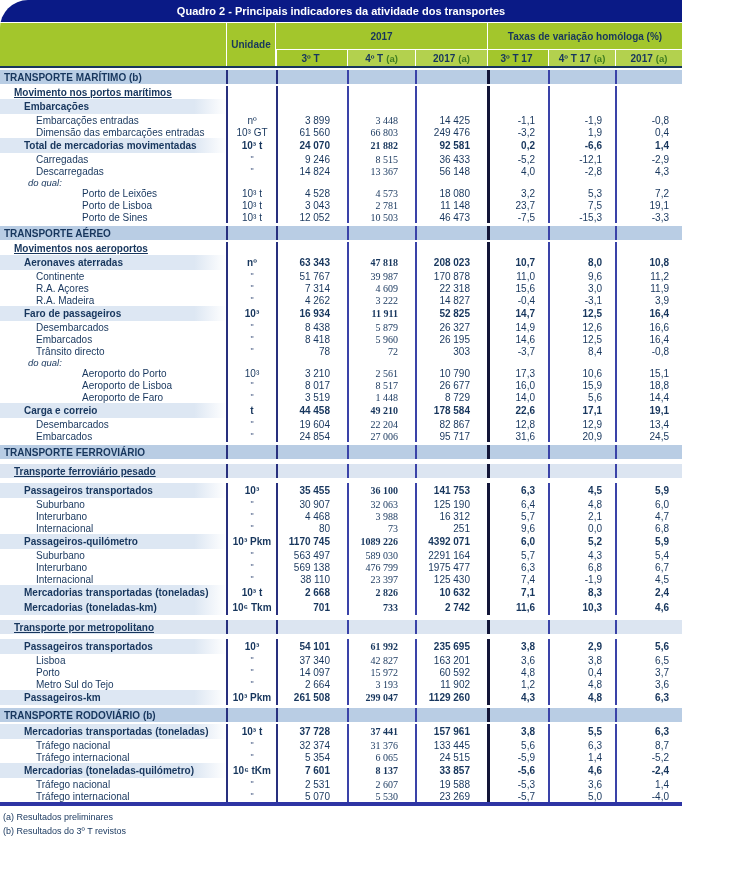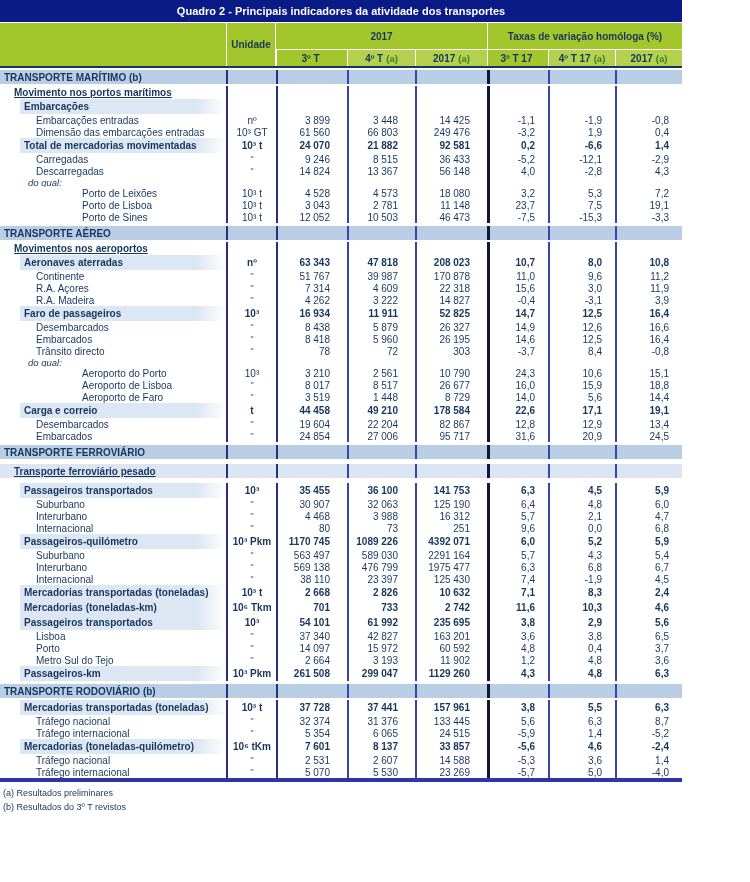--- a/index.html
+++ b/index.html
@@ -11,21 +11,21 @@
     --band-steel:#B9CDE4;
     --band-light:#DCE5F1;
     --label-blue:#DDE7F3;
     --line:#3A43A8;
     --line-strong:#28307E;
     --line-dark:#131638;
     --bottom:#2E35A4;
   }
   html,body{margin:0;padding:0;}
   body{background:#fff;font-family:"Liberation Sans","DejaVu Sans",sans-serif;}
-  .page{position:relative;width:750px;height:882px;background:#fff;overflow:hidden;}
+  .page{position:relative;width:750px;height:882px;background:#fff;overflow:hidden;border-radius:28px;}
   .tbl{width:682px;}
 
   
   .title-bar{width:682px;height:22px;background:var(--navy-title);color:#fff;
     display:flex;align-items:center;justify-content:center;
     font-size:11px;font-weight:bold;margin-bottom:1px;}
 
   
   .thead{display:grid;width:682px;
     grid-template-columns:226px 50px 71px 68px 72px 61px 67px 67px;
@@ -42,21 +42,21 @@
   .h-sub:first-of-type{border-left:none;}
   .h-sub.alt{background:var(--green2);}
   .h-suffix{font-weight:bold;color:var(--green-suffix);margin-left:3px;font-size:9.5px;}
 
   
   .tbody{width:682px;color:var(--text-navy);font-size:10px;}
   .row{display:grid;grid-template-columns:226px 50px 71px 68px 72px 61px 67px 67px;}
   .row>div{display:flex;align-items:center;box-sizing:border-box;overflow:hidden;white-space:nowrap;}
   .row>div:nth-child(2){border-left:2px solid var(--line-strong);}
   .row>div:nth-child(3){border-left:2px solid var(--line-strong);}
-  .row>div:nth-child(4){border-left:2px solid var(--line);}
+  .row>div:nth-child(4){border-left:2px solid var(--line);font-family:Liberation Serif, serif;}
   .row>div:nth-child(5){border-left:2px solid var(--line);text-align:center;}
   .row>div:nth-child(6){border-left:3px solid var(--line-dark);}
   .row>div:nth-child(7){border-left:2px solid var(--line);}
   .row>div:nth-child(8){border-left:2px solid var(--line);padding-left:32px;}
 
   .lab{justify-content:flex-start;}
   .unit{justify-content:center;font-size:10px;}
   .unit.ditto{font-size:9px;color:#4A5E86;}
   .v{justify-content:flex-end;padding-right:17px;}
   .p{justify-content:flex-end;padding-right:13px;}
@@ -69,21 +69,21 @@
   .r-subplain{height:13px;}
   .r-subplain .lab{font-weight:bold;}
   .r-group{height:15px;font-weight:bold;}
   .r-group>.lab{background:linear-gradient(90deg,var(--label-blue) 86%,rgba(221,231,243,0) 100%);}
   .r-data{height:12px;}
   .r-note{height:10px;}
   .r-note .lab{font-style:italic;font-size:9.5px;}
 
   .ind0{padding-left:4px;}
   .ind1{padding-left:14px;text-decoration:underline;}
-  .ind2{padding-left:4px;margin-left:20px;}
+  .ind2{padding-left:24px;}
   .ind3{padding-left:36px;}
   .ind4{padding-left:82px;}
   .indnote{padding-left:28px;}
 
   .bottom-border{width:682px;height:4px;background:var(--bottom);}
   .footnotes{padding:4px 0 0 3px;font-size:9px;color:var(--text-navy);line-height:14px;}
 </style>
 </head>
 <body>
 
@@ -356,21 +356,21 @@
           <div class="p"></div>
           <div class="p"></div>
           <div class="p"></div>
         </div>
         <div class="row r-data">
           <div class="lab ind4">Aeroporto do Porto</div>
           <div class="unit">10³</div>
           <div class="v">3 210</div>
           <div class="v">2 561</div>
           <div class="v">10 790</div>
-          <div class="p">24,3</div>
+          <div class="p">17,3</div>
           <div class="p">10,6</div>
           <div class="p">15,1</div>
         </div>
         <div class="row r-data">
           <div class="lab ind4">Aeroporto de Lisboa</div>
           <div class="unit ditto">"</div>
           <div class="v">8 017</div>
           <div class="v">8 517</div>
           <div class="v">26 677</div>
           <div class="p">16,0</div>
@@ -530,20 +530,30 @@
         <div class="row r-group">
           <div class="lab ind2">Mercadorias (toneladas-km)</div>
           <div class="unit">10⁶ Tkm</div>
           <div class="v">701</div>
           <div class="v">733</div>
           <div class="v">2 742</div>
           <div class="p">11,6</div>
           <div class="p">10,3</div>
           <div class="p">4,6</div>
         </div>
+        <div class="row r-subband">
+          <div class="lab ind1">Transporte por metropolitano</div>
+          <div class="unit"></div>
+          <div class="v"></div>
+          <div class="v"></div>
+          <div class="v"></div>
+          <div class="p"></div>
+          <div class="p"></div>
+          <div class="p"></div>
+        </div>
         <div class="row r-group">
           <div class="lab ind2">Passageiros transportados</div>
           <div class="unit">10³</div>
           <div class="v">54 101</div>
           <div class="v">61 992</div>
           <div class="v">235 695</div>
           <div class="p">3,8</div>
           <div class="p">2,9</div>
           <div class="p">5,6</div>
         </div>
@@ -635,21 +645,21 @@
           <div class="v">33 857</div>
           <div class="p">-5,6</div>
           <div class="p">4,6</div>
           <div class="p">-2,4</div>
         </div>
         <div class="row r-data">
           <div class="lab ind3">Tráfego nacional</div>
           <div class="unit ditto">"</div>
           <div class="v">2 531</div>
           <div class="v">2 607</div>
-          <div class="v">14 588</div>
+          <div class="v">19 588</div>
           <div class="p">-5,3</div>
           <div class="p">3,6</div>
           <div class="p">1,4</div>
         </div>
         <div class="row r-data">
           <div class="lab ind3">Tráfego internacional</div>
           <div class="unit ditto">"</div>
           <div class="v">5 070</div>
           <div class="v">5 530</div>
           <div class="v">23 269</div>

